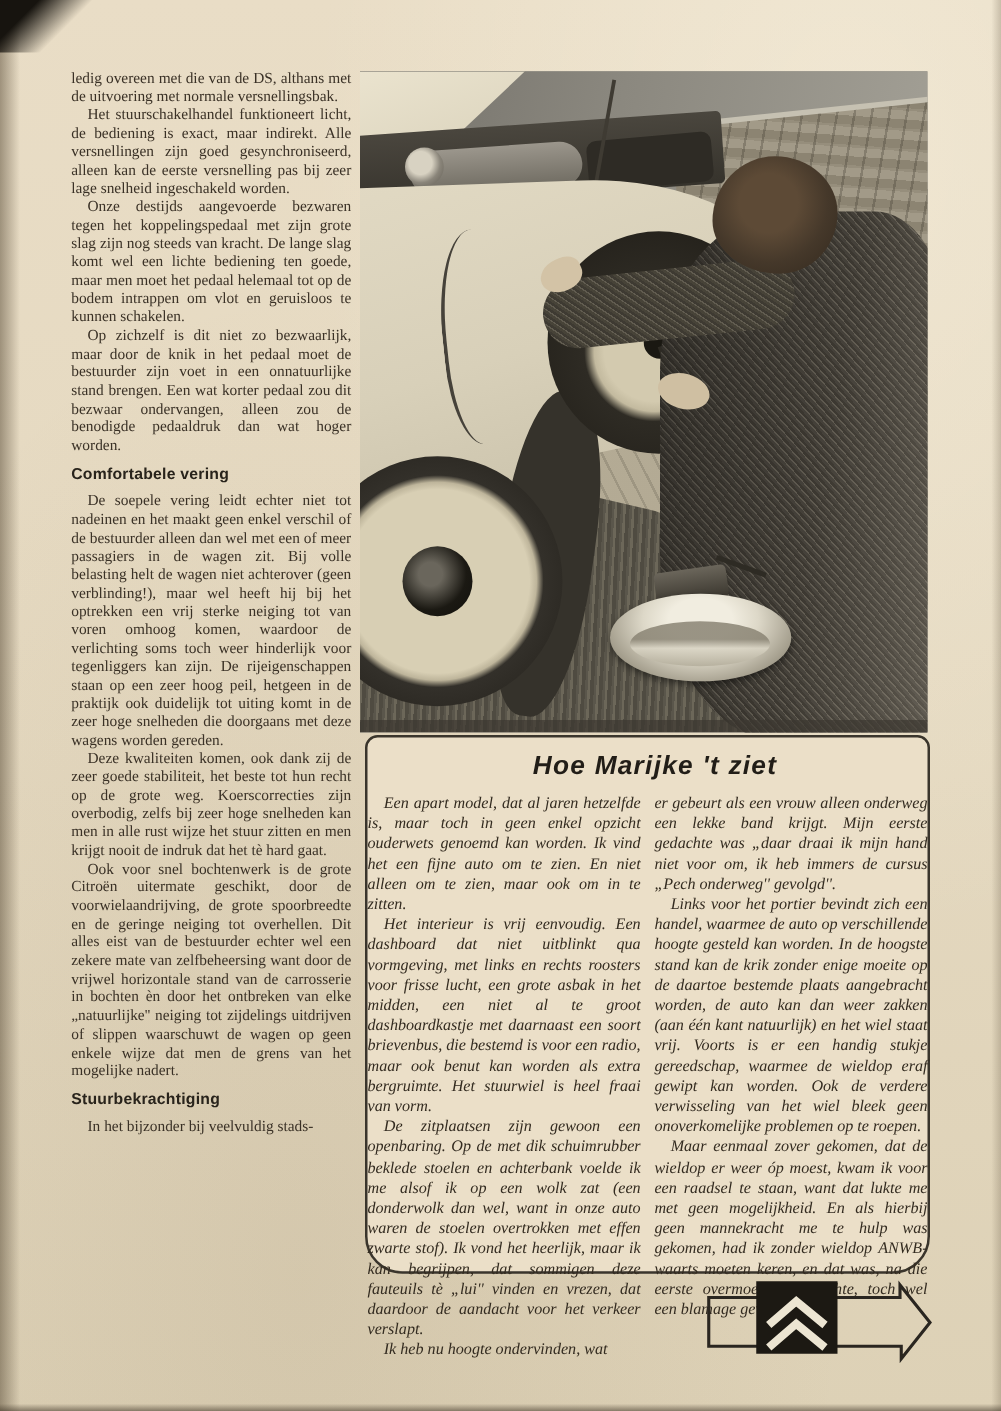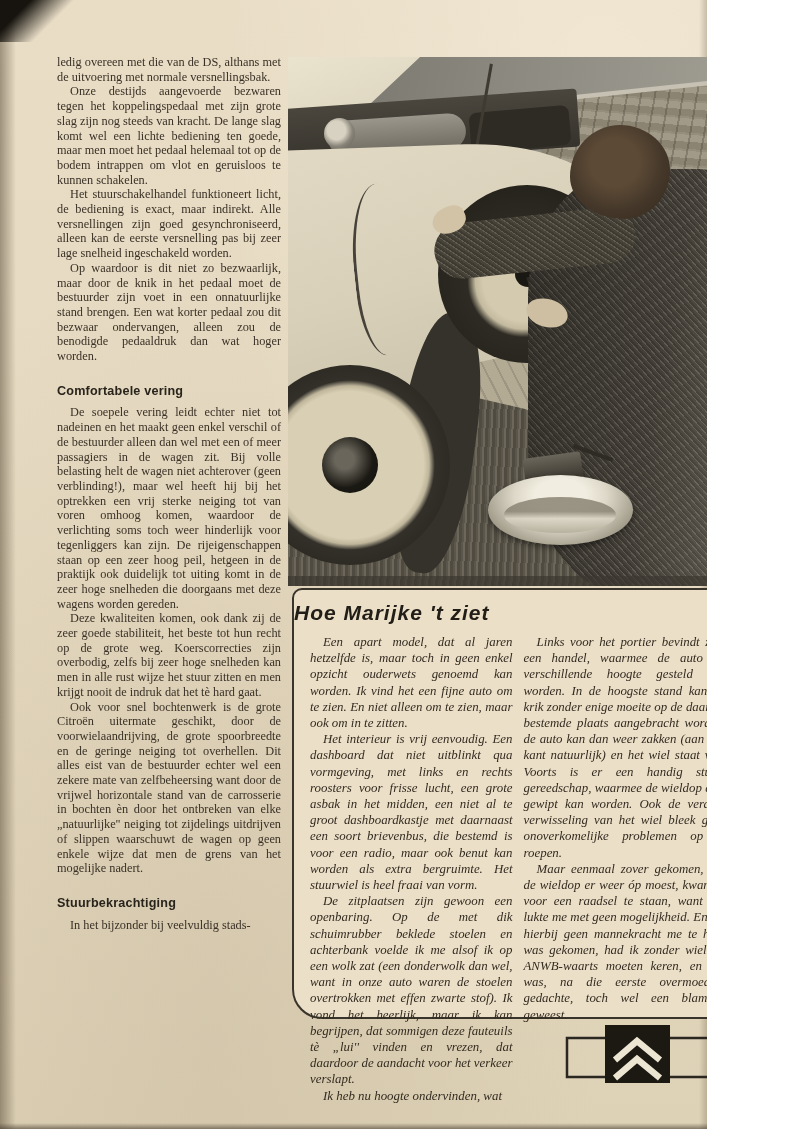--- a/index.html
+++ b/index.html
@@ -1,38 +1,38 @@
 <!DOCTYPE html>
 <html><head>
 <meta charset="utf-8">
 <style>
   html,body{margin:0;padding:0;}
   body{width:801px;height:1129px;overflow:hidden;font-family:"Liberation Serif",serif;}
-  .page{position:relative;width:707px;height:1129px;overflow:hidden;
+  .page{position:relative;width:801px;height:1129px;overflow:hidden;
     background:
       radial-gradient(ellipse at 85% 10%, rgba(255,250,235,.35), transparent 45%),
       radial-gradient(ellipse at 30% 90%, rgba(120,100,70,.10), transparent 55%),
       linear-gradient(180deg,#e9ddc6 0%,#e4d8bf 55%,#ddd1b6 100%);
     color:#3a3228;}
   .edge-left{position:absolute;left:0;top:0;bottom:0;width:16px;
     background:linear-gradient(90deg,rgba(85,72,52,.5),rgba(85,72,52,0));}
   .edge-right{position:absolute;right:0;top:0;bottom:0;width:8px;
     background:linear-gradient(270deg,rgba(85,72,52,.25),rgba(85,72,52,0));}
   .edge-bottom{position:absolute;left:0;right:0;bottom:0;height:6px;
     background:linear-gradient(0deg,rgba(60,50,36,.55),rgba(60,50,36,0));}
   .corner-smudge{position:absolute;left:0;top:0;width:78px;height:42px;
     background:linear-gradient(135deg,#17140f 0 26%,rgba(23,20,15,.55) 42%,transparent 62%);}
 
   
   .col-main{position:absolute;left:57px;top:55px;width:224px;
     font-size:12.3px;line-height:14.7px;text-align:justify;color:#3a3126;}
   .col-main p{margin:0;text-indent:13px;}
   .col-main p.noindent{text-indent:0;}
   .subhead{font-family:"Liberation Sans",sans-serif;font-weight:bold;
-    font-size:12.6px;margin:20px 0 7px 0;color:#28231b;letter-spacing:.2px;}
+    font-size:12.6px;margin:8px 0 7px 0;color:#28231b;letter-spacing:.2px;}
 
   
   .photo{position:absolute;left:288px;top:57px;width:454px;height:529px;overflow:hidden;
     background:#8f8c83;}
   .photo div{position:absolute;}
   .ph-road{left:0;top:0;width:100%;height:120px;
     background:linear-gradient(100deg,#74716a 0%,#8b887f 45%,#a29f95 100%);}
   .ph-kerbline{left:268px;top:40px;width:192px;height:6px;background:#c6c1b2;
     transform:rotate(-6deg);transform-origin:left center;}
   .ph-bricks{left:253px;top:46px;width:210px;height:402px;
@@ -97,44 +97,44 @@
     background:radial-gradient(ellipse at 50% 30%, #f1ede0 0 25%, #ddd8c8 45%, #a39d8c 75%, #6d6859 100%);
     box-shadow:0 3px 6px rgba(0,0,0,.45);}
   .ph-hubcap-in{left:216px;top:440px;width:112px;height:36px;border-radius:50%;opacity:.85;
     background:linear-gradient(180deg,#8a8474 0 40%,#d9d4c4 60%,#b3ad9b);}
   .ph-bottom-dark{left:0;bottom:0;width:100%;height:10px;background:#3c3830;opacity:.7;}
 
   
   .mbox{position:absolute;left:292px;top:588px;width:452px;height:431px;box-sizing:border-box;
     border:2px solid #3a352c;border-radius:10px 10px 30px 30px;background:#ebdfc8;}
   .mtitle{font-family:"Liberation Sans",sans-serif;font-weight:bold;font-style:italic;
-    font-size:21px;margin:11px 0 9px 0;color:#211d17;letter-spacing:1px;}
-  .mcols{display:flex;gap:11px;padding:0 16px;}
+    font-size:21px;text-align:center;margin:11px 0 9px 12px;color:#211d17;letter-spacing:1px;}
+  .mcols{display:flex;gap:11px;padding:0 0;}
   .mcol{flex:1;font-style:italic;font-size:12.9px;line-height:16.2px;
     text-align:justify;color:#332b20;}
   .mcol p{margin:0;text-indent:13px;}
   .mcol p.noindent{text-indent:0;}
 
   
   .logo{position:absolute;left:558px;top:1018px;width:200px;height:78px;}
 </style>
 </head>
 <body>
 
 <div class="page">
   <div class="edge-left"></div>
   <div class="edge-right"></div>
   <div class="edge-bottom"></div>
   <div class="corner-smudge"></div>
 
   <div class="col-main">
     <p class="noindent">ledig overeen met die van de DS, althans met de uitvoering met normale versnellingsbak.</p>
+    <p>Het stuurschakelhandel funktioneert licht, de bediening is exact, maar indirekt. Alle versnellingen zijn goed gesynchroniseerd, alleen kan de eerste versnelling pas bij zeer lage snelheid ingeschakeld worden.</p>
     <p>Onze destijds aangevoerde bezwaren tegen het koppelingspedaal met zijn grote slag zijn nog steeds van kracht. De lange slag komt wel een lichte bediening ten goede, maar men moet het pedaal helemaal tot op de bodem intrappen om vlot en geruisloos te kunnen schakelen.</p>
-    <p>Het stuurschakelhandel funktioneert licht, de bediening is exact, maar indirekt. Alle versnellingen zijn goed gesynchroniseerd, alleen kan de eerste versnelling pas bij zeer lage snelheid ingeschakeld worden.</p>
-    <p>Op waardoor is dit niet zo bezwaarlijk, maar door de knik in het pedaal moet de bestuurder zijn voet in een onnatuurlijke stand brengen. Een wat korter pedaal zou dit bezwaar ondervangen, alleen zou de benodigde pedaaldruk dan wat hoger worden.</p>
+    <p>Op zichzelf is dit niet zo bezwaarlijk, maar door de knik in het pedaal moet de bestuurder zijn voet in een onnatuurlijke stand brengen. Een wat korter pedaal zou dit bezwaar ondervangen, alleen zou de benodigde pedaaldruk dan wat hoger worden.</p>
     <h3 class="subhead">Comfortabele vering</h3>
     <p>De soepele vering leidt echter niet tot nadeinen en het maakt geen enkel verschil of de bestuurder alleen dan wel met een of meer passagiers in de wagen zit. Bij volle belasting helt de wagen niet achterover (geen verblinding!), maar wel heeft hij bij het optrekken een vrij sterke neiging tot van voren omhoog komen, waardoor de verlichting soms toch weer hinderlijk voor tegenliggers kan zijn. De rijeigenschappen staan op een zeer hoog peil, hetgeen in de praktijk ook duidelijk tot uiting komt in de zeer hoge snelheden die doorgaans met deze wagens worden gereden.</p>
     <p>Deze kwaliteiten komen, ook dank zij de zeer goede stabiliteit, het beste tot hun recht op de grote weg. Koerscorrecties zijn overbodig, zelfs bij zeer hoge snelheden kan men in alle rust wijze het stuur zitten en men krijgt nooit de indruk dat het tè hard gaat.</p>
     <p>Ook voor snel bochtenwerk is de grote Citroën uitermate geschikt, door de voorwielaandrijving, de grote spoorbreedte en de geringe neiging tot overhellen. Dit alles eist van de bestuurder echter wel een zekere mate van zelfbeheersing want door de vrijwel horizontale stand van de carrosserie in bochten èn door het ontbreken van elke „natuurlijke'' neiging tot zijdelings uitdrijven of slippen waarschuwt de wagen op geen enkele wijze dat men de grens van het mogelijke nadert.</p>
     <h3 class="subhead">Stuurbekrachtiging</h3>
     <p>In het bijzonder bij veelvuldig stads-</p>
   </div>
 
   <div class="photo">
     <div class="ph-road"></div>
@@ -171,20 +171,21 @@
   <div class="mbox">
     <h2 class="mtitle">Hoe Marijke 't ziet</h2>
     <div class="mcols">
       <div class="mcol">
         <p>Een apart model, dat al jaren hetzelfde is, maar toch in geen enkel opzicht ouderwets genoemd kan worden. Ik vind het een fijne auto om te zien. En niet alleen om te zien, maar ook om in te zitten.</p>
         <p>Het interieur is vrij eenvoudig. Een dashboard dat niet uitblinkt qua vormgeving, met links en rechts roosters voor frisse lucht, een grote asbak in het midden, een niet al te groot dashboardkastje met daarnaast een soort brievenbus, die bestemd is voor een radio, maar ook benut kan worden als extra bergruimte. Het stuurwiel is heel fraai van vorm.</p>
         <p>De zitplaatsen zijn gewoon een openbaring. Op de met dik schuimrubber beklede stoelen en achterbank voelde ik me alsof ik op een wolk zat (een donderwolk dan wel, want in onze auto waren de stoelen overtrokken met effen zwarte stof). Ik vond het heerlijk, maar ik kan begrijpen, dat sommigen deze fauteuils tè „lui'' vinden en vrezen, dat daardoor de aandacht voor het verkeer verslapt.</p>
         <p>Ik heb nu hoogte ondervinden, wat</p>
       </div>
       <div class="mcol">
+        <p class="noindent">er gebeurt als een vrouw alleen onderweg een lekke band krijgt. Mijn eerste gedachte was „daar draai ik mijn hand niet voor om, ik heb immers de cursus „Pech onderweg'' gevolgd''.</p>
         <p>Links voor het portier bevindt zich een handel, waarmee de auto op verschillende hoogte gesteld kan worden. In de hoogste stand kan de krik zonder enige moeite op de daartoe bestemde plaats aangebracht worden, de auto kan dan weer zakken (aan één kant natuurlijk) en het wiel staat vrij. Voorts is er een handig stukje gereedschap, waarmee de wieldop eraf gewipt kan worden. Ook de verdere verwisseling van het wiel bleek geen onoverkomelijke problemen op te roepen.</p>
         <p>Maar eenmaal zover gekomen, dat de wieldop er weer óp moest, kwam ik voor een raadsel te staan, want dat lukte me met geen mogelijkheid. En als hierbij geen mannekracht me te hulp was gekomen, had ik zonder wieldop ANWB-waarts moeten keren, en dat was, na die eerste overmoedige gedachte, toch wel een blamage geweest.</p>
       </div>
     </div>
   </div>
 
   <svg class="logo" viewBox="0 0 200 78" xmlns="http://www.w3.org/2000/svg">
     <path d="M9,20 H162 V10 L186,40 L163,69 V59 H9 Z" fill="none" stroke="#2a2620" stroke-width="2.5"></path>
     <rect x="47" y="7" width="65" height="58" fill="#1c1913"></rect>
     <polyline points="57,42 79,23 102,42" fill="none" stroke="#ece5d2" stroke-width="6.5"></polyline>

